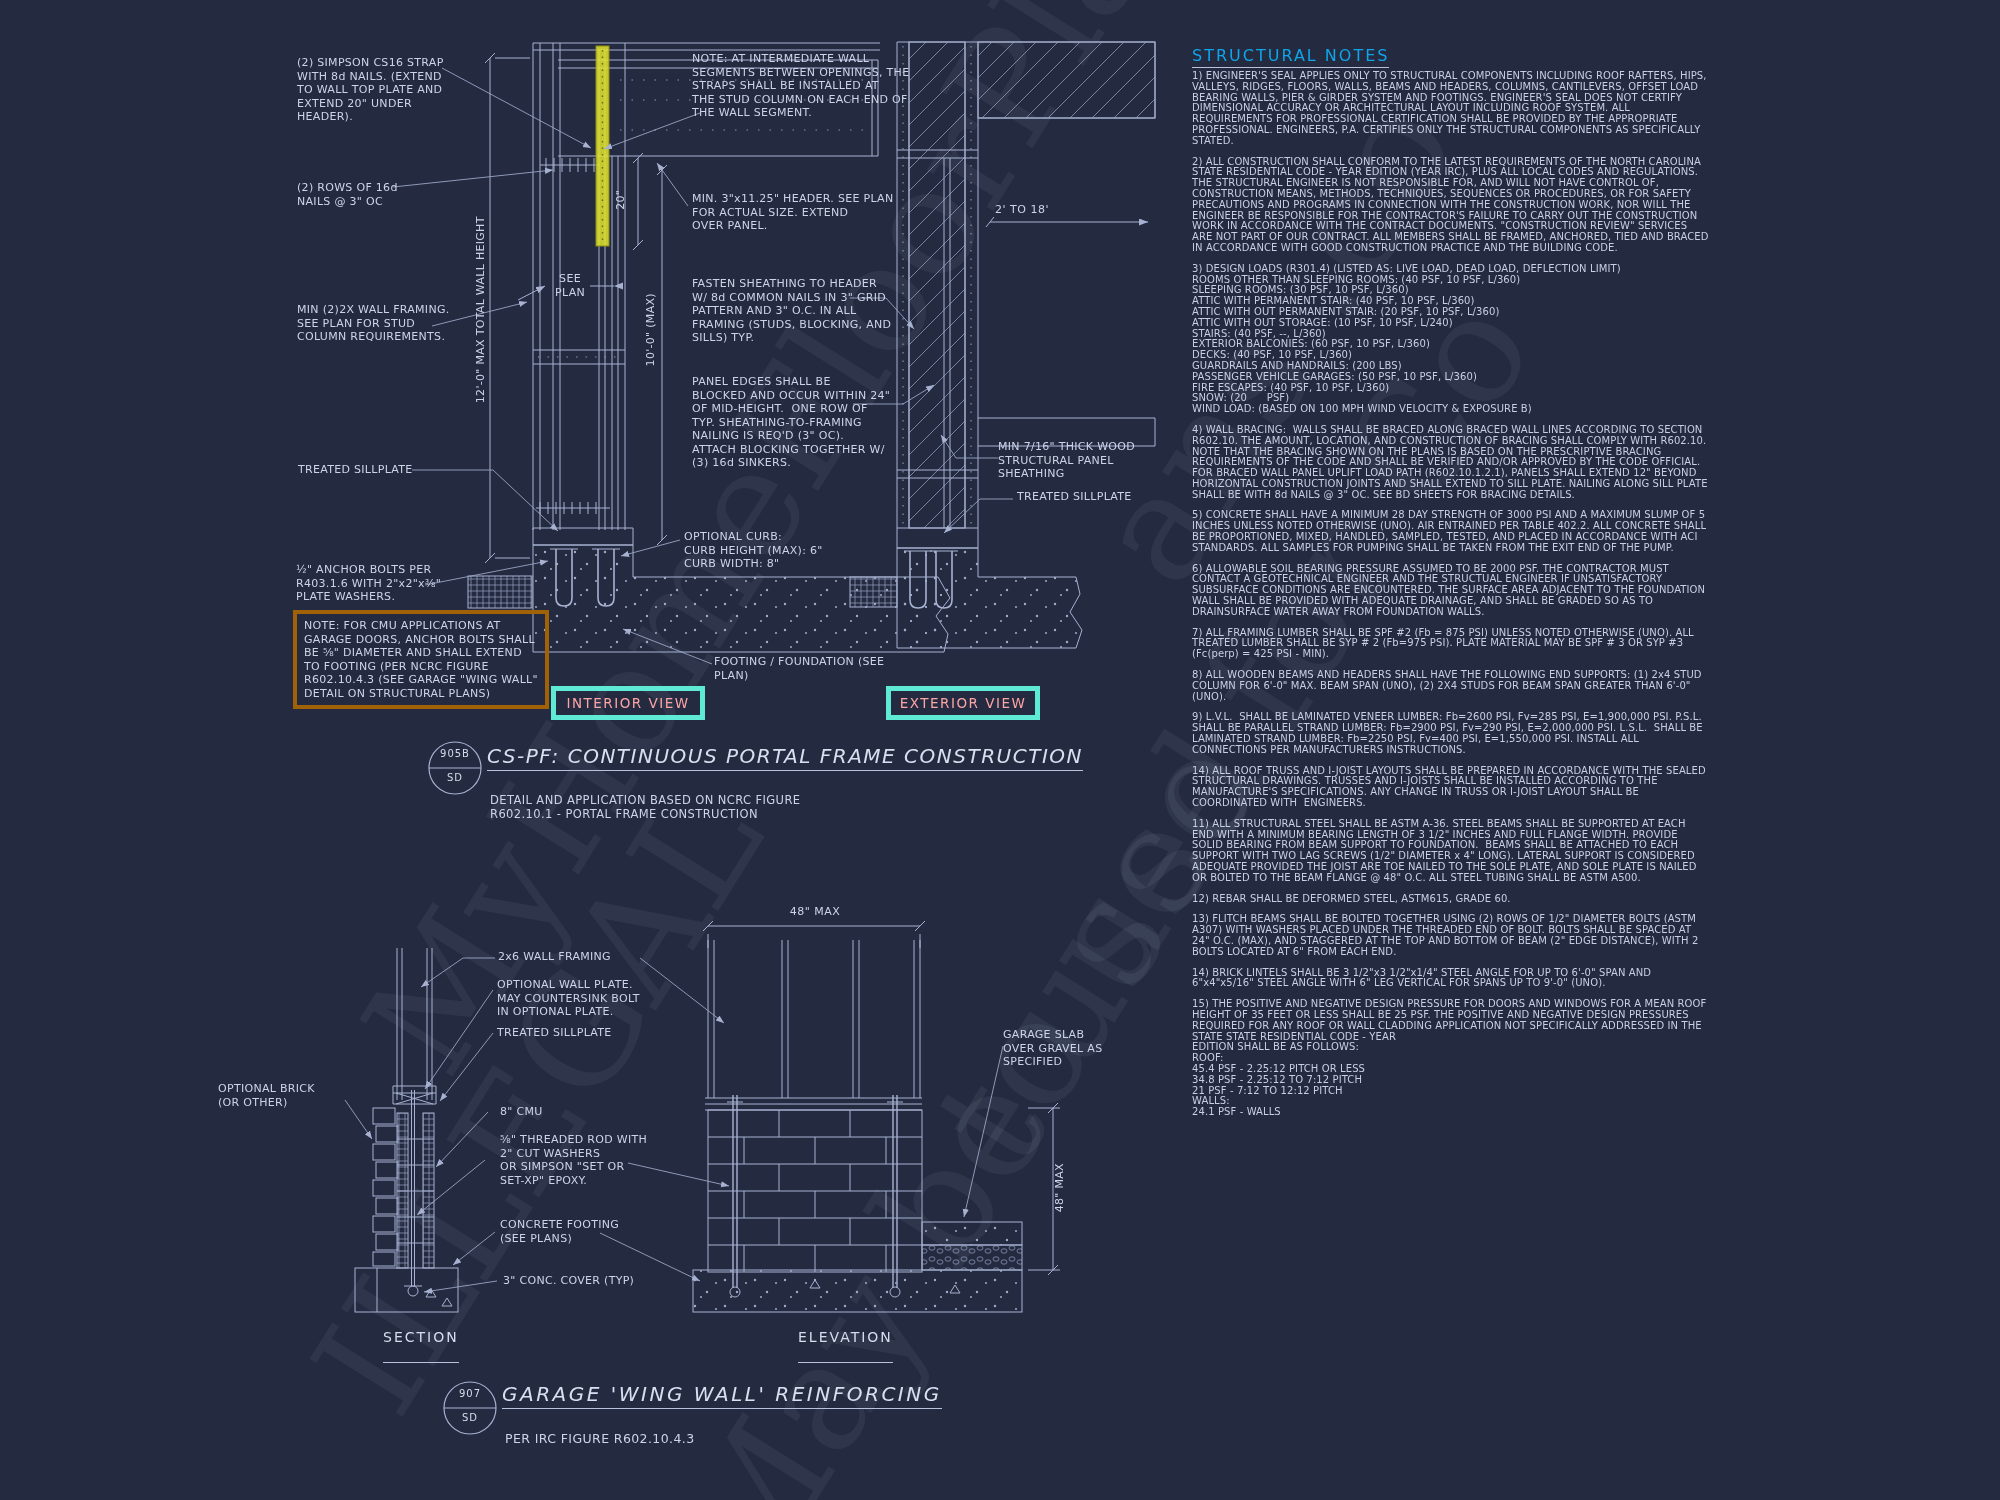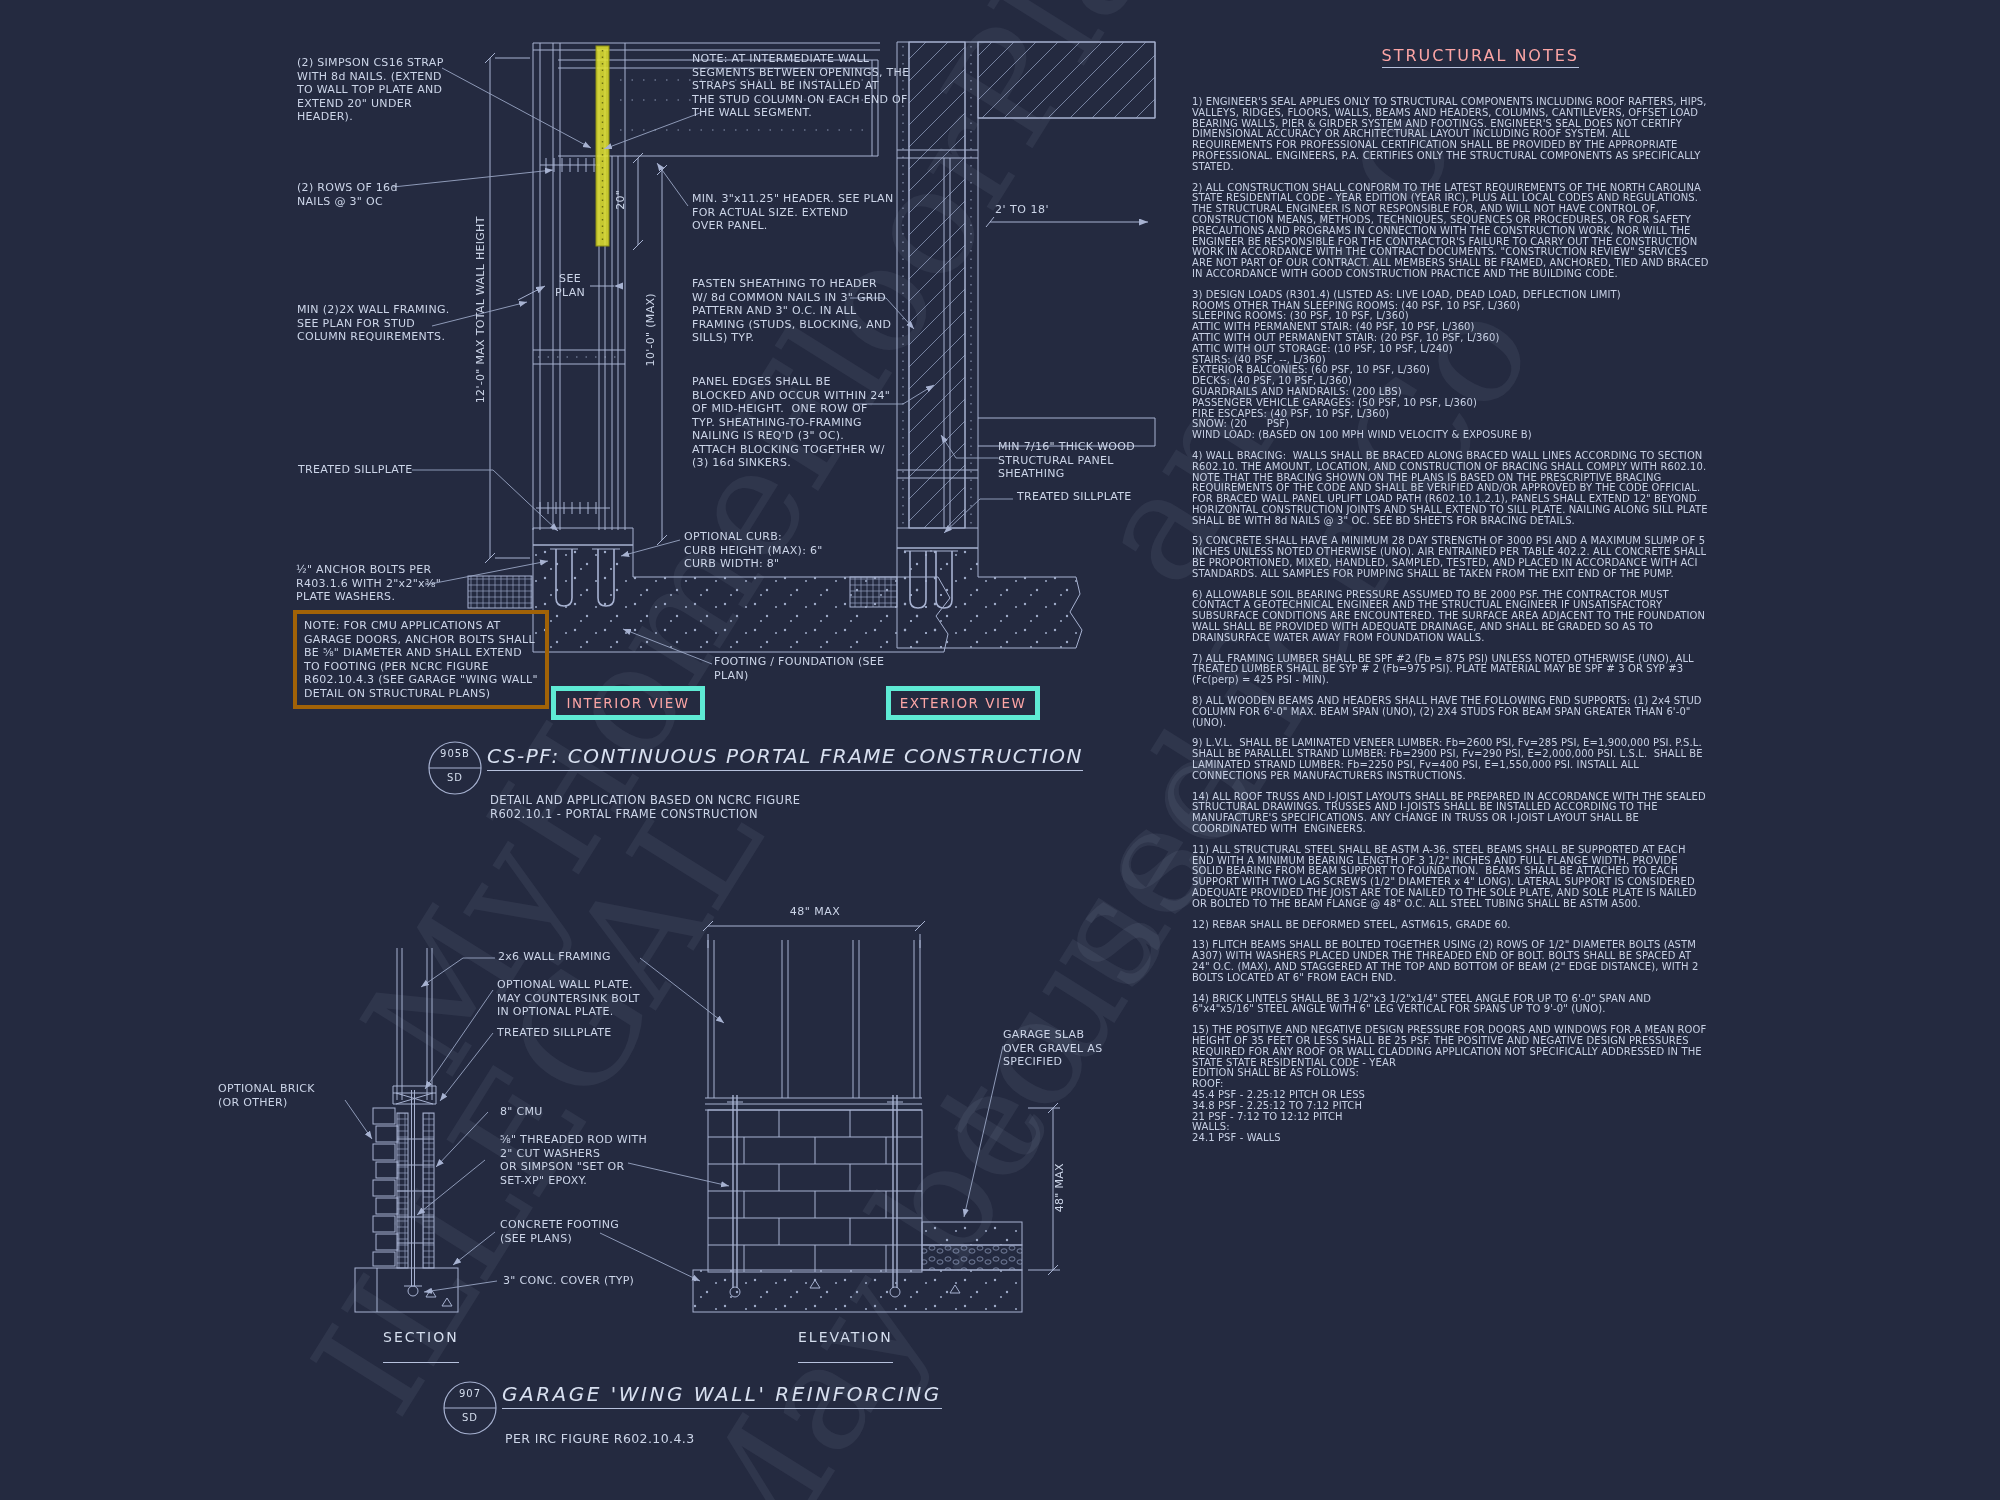--- a/index.html
+++ b/index.html
@@ -13,21 +13,21 @@
   .rot{transform:rotate(-90deg);text-align:center;}
   .dimlabel{position:absolute;font-size:11px;letter-spacing:.5px;color:#ccd5e8;white-space:pre;}
   .viewbox{position:absolute;width:144px;height:24px;border:5px solid #5eead4;text-align:center;
            line-height:24px;font-size:13.5px;letter-spacing:1.5px;color:#fca5a5;}
   .bubble-num{position:absolute;font-size:10px;letter-spacing:1px;width:60px;text-align:center;color:#d5deee;}
   .sheet-heading{position:absolute;font-size:20px;letter-spacing:1.5px;color:#d8e0f0;
                  border-bottom:1.5px solid #b7c2dd;padding-bottom:2px;white-space:nowrap;font-style:italic;}
   .sheet-sub{position:absolute;font-size:11.5px;line-height:14px;letter-spacing:.4px;white-space:pre;color:#ccd5e8;margin-top:20px;}
   .ulabel{position:absolute;font-size:14px;letter-spacing:2px;color:#d5deee;border-bottom:1.2px solid #b7c2dd;padding-bottom:17px;}
   .notes{position:absolute;left:1192px;top:46px;width:517px;}
-  .notes-title{font-size:16px;letter-spacing:2px;color:#fca5a5;text-align:right;padding-right:130px;margin-bottom:32px;}
+  .notes-title{font-size:16px;letter-spacing:2px;color:#0ea5e9;text-align:left;padding-right:130px;margin-bottom:6px;}
   .notes-title span{border-bottom:1.3px solid #b7c2dd;padding-bottom:2px;}
   .np{font-size:10px;line-height:10.8px;letter-spacing:.1px;margin-bottom:10px;white-space:pre-wrap;color:#c7d0e4;}
 </style>
 </head>
 <body>
 
 <div class="sheet">
 
   <div class="wm" style="left:330px;top:1010px">MyHomeFloorPlans</div>
   <div class="wm" style="left:280px;top:1350px">ILLEGAL</div>

